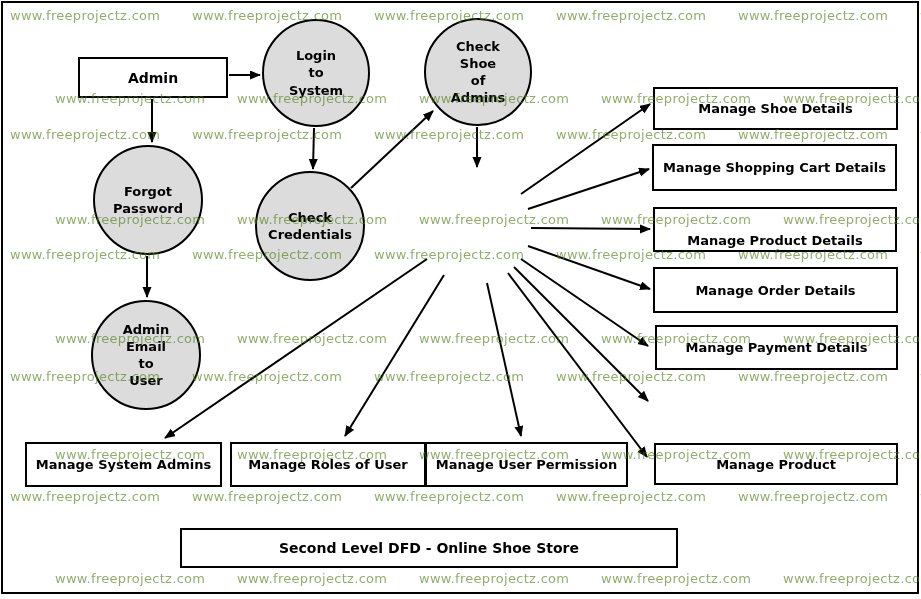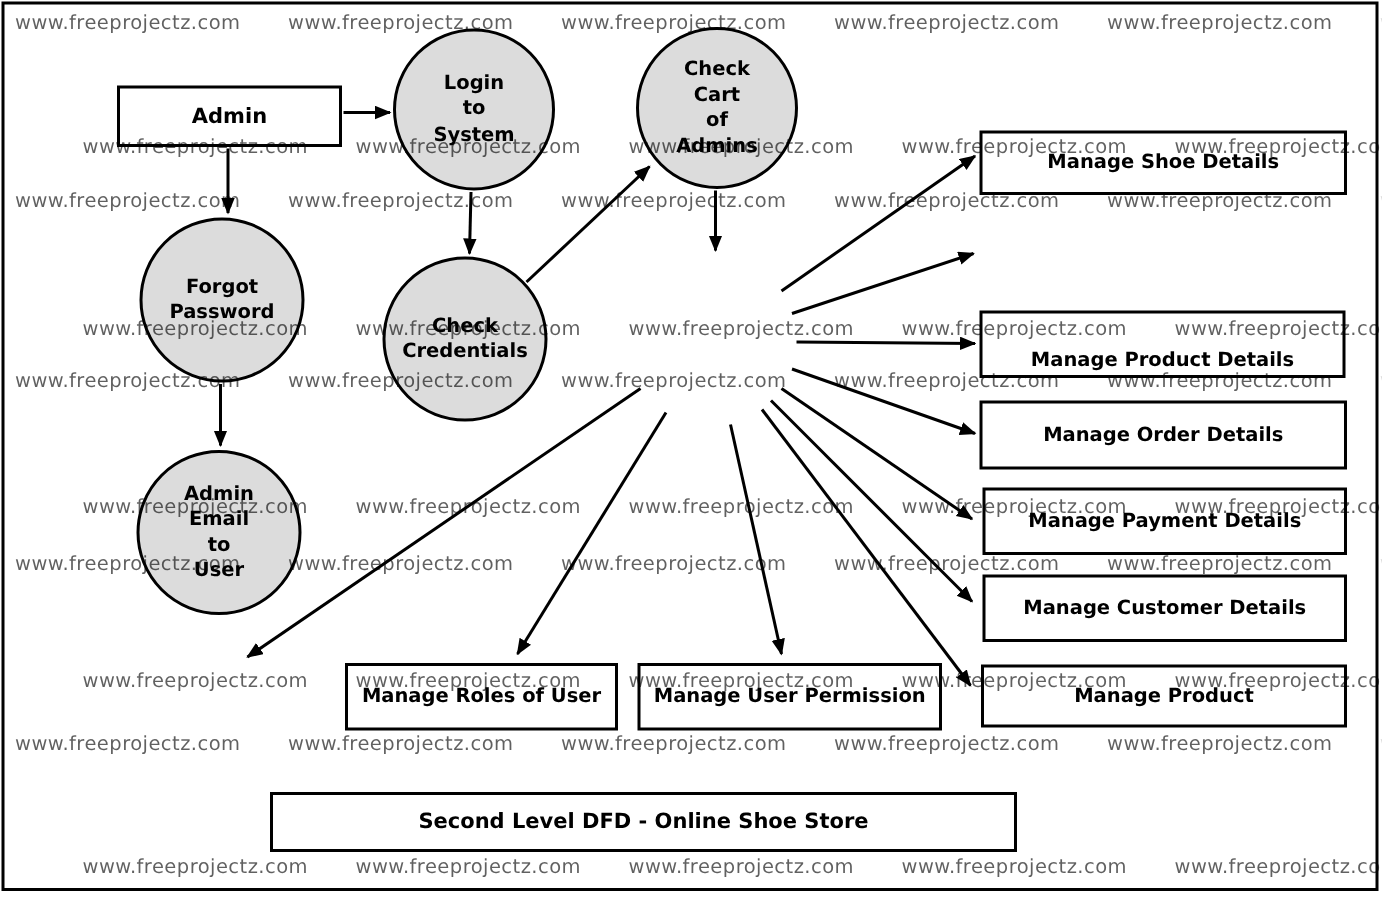--- a/index.html
+++ b/index.html
@@ -19,21 +19,21 @@
   .circle{
     position:absolute;box-sizing:border-box;border:2px solid #000;background:#dcdcdc;
     border-radius:50%;display:flex;flex-direction:column;align-items:center;justify-content:center;
     text-align:center;font-weight:bold;font-size:13px;line-height:1.32;color:#000;z-index:2;
   }
   .title-box{font-size:14px;}
   #arrows{position:absolute;left:0;top:0;z-index:3;pointer-events:none;}
   #watermarks{position:absolute;left:0;top:0;width:921px;height:599px;z-index:5;pointer-events:none;}
   .wm{
     position:absolute;white-space:nowrap;font-size:13px;font-weight:normal;
-    color:#000000;opacity:0.62;letter-spacing:0.3px;
+    color:#4d7c0f;opacity:0.62;letter-spacing:0.3px;
   }
 </style>
 </head>
 <body>
 
 <div id="stage">
 
   <div class="frame"></div>
 
   <svg id="arrows" width="921" height="599">
@@ -65,21 +65,21 @@
   </div>
 
   <div class="circle" style="left:262px;top:19px;width:108px;height:108px;">
     <div>Login</div>
     <div>to</div>
     <div>System</div>
   </div>
 
   <div class="circle" style="left:424px;top:18px;width:108px;height:108px;">
     <div>Check</div>
-    <div>Cart</div>
+    <div>Shoe</div>
     <div>of</div>
     <div>Admins</div>
   </div>
 
   <div class="circle" style="left:93px;top:145px;width:110px;height:110px;">
     <div>Forgot</div>
     <div>Password</div>
   </div>
 
   <div class="circle" style="left:255px;top:171px;width:110px;height:110px;">
@@ -91,37 +91,40 @@
   <div class="circle" style="left:91px;top:300px;width:110px;height:110px;">
     <div>Admin</div>
     <div>Email</div>
     <div>to</div>
     <div>User</div>
   </div>
 
   <div class="box" style="left:653px;top:87px;width:245px;height:43px;text-align:right;">
     <span>Manage Shoe Details</span>
   </div>
+  <div class="box" style="left:652px;top:144px;width:245px;height:47px;">
+    <span>Manage Shopping Cart Details</span>
+  </div>
   <div class="box" style="left:653px;top:207px;width:244px;height:45px;align-items:flex-end;">
     <span>Manage Product Details</span>
   </div>
   <div class="box" style="left:653px;top:267px;width:245px;height:46px;">
     <span>Manage Order Details</span>
   </div>
   <div class="box" style="left:655px;top:325px;width:243px;height:45px;">
     <span>Manage Payment Details</span>
   </div>
-  <div class="box" style="left:655px;top:383px;width:243px;height:45px;">
-    <span>Manage Customer Details</span>
-  </div>
   <div class="box" style="left:654px;top:443px;width:244px;height:42px;">
     <span>Manage Product</span>
   </div>
 
-  <div class="box" style="left:230px;top:442px;width:182px;height:45px;">
+  <div class="box" style="left:25px;top:442px;width:197px;height:45px;">
+    <span>Manage System Admins</span>
+  </div>
+  <div class="box" style="left:230px;top:442px;width:196px;height:45px;">
     <span>Manage Roles of User</span>
   </div>
   <div class="box" style="left:425px;top:442px;width:203px;height:45px;">
     <span>Manage User Permission</span>
   </div>
 
   <div class="box title-box" style="left:180px;top:528px;width:498px;height:40px;">
     <span>Second Level DFD - Online Shoe Store</span>
   </div>
 

